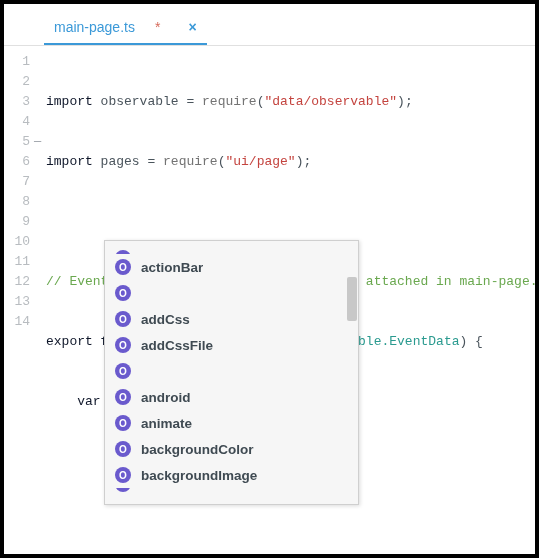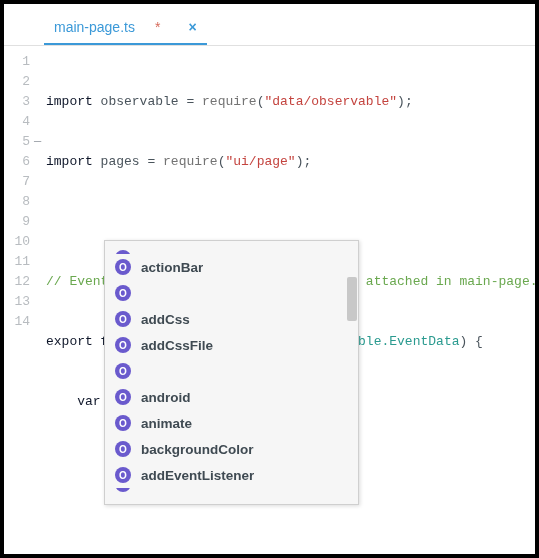--- a/index.html
+++ b/index.html
@@ -223,21 +223,21 @@
     <div class="suggest-item">
       <span class="icon">O</span>
       <span class="label">animate</span>
     </div>
     <div class="suggest-item">
       <span class="icon">O</span>
       <span class="label">backgroundColor</span>
     </div>
     <div class="suggest-item">
       <span class="icon">O</span>
-      <span class="label">addEventListener</span>
+      <span class="label">backgroundImage</span>
     </div>
     <div class="suggest-item partial">
       <span class="icon">O</span>
     </div>
   </div>
   <div class="suggest-scrollbar">
     <div class="suggest-thumb"></div>
   </div>
 </div>
 

